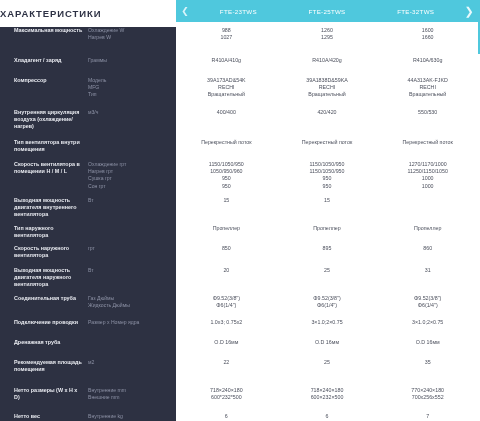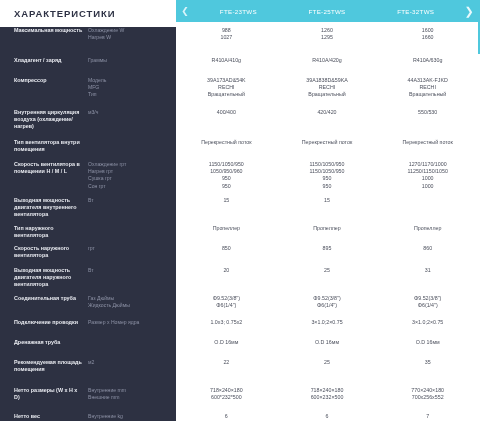--- a/index.html
+++ b/index.html
@@ -12,21 +12,20 @@
   }
   #app{position:relative;width:480px;height:421px;overflow:hidden;}
 
   
   .left-pane{
     position:absolute;left:0;top:0;width:176px;height:421px;
     background:#ffffff;
   }
   .page-title{
     height:27px;line-height:27px;
-    padding-left:14px;
     font-size:9.5px;font-weight:bold;letter-spacing:.9px;
     color:#2e3245;
     background:#ffffff;
     box-sizing:border-box;
   }
   .spec-label-col{
     position:absolute;left:0;top:27px;width:176px;height:394px;
     background:#2d3142;
     box-sizing:border-box;
     padding-left:14px;padding-right:4px;

